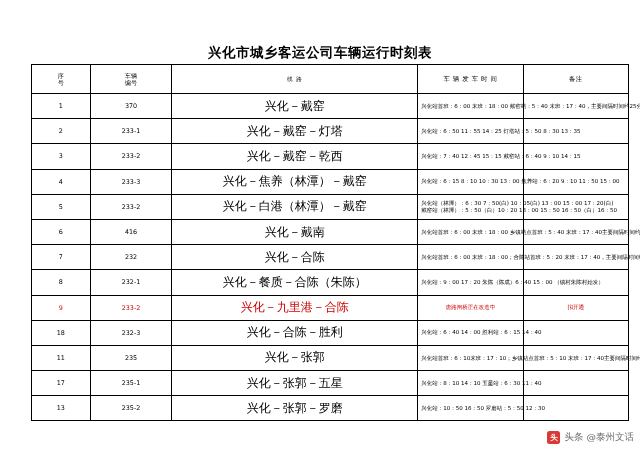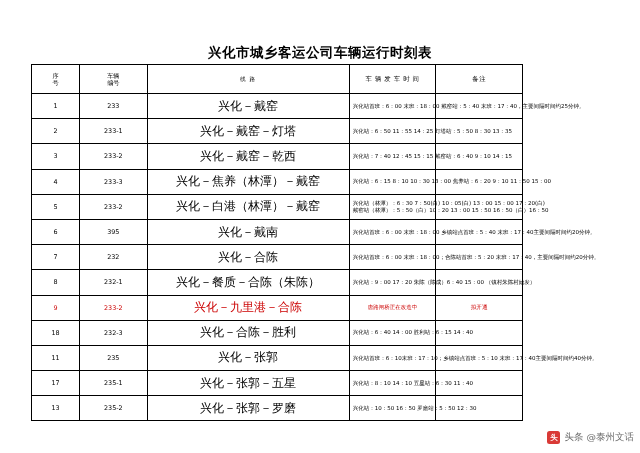--- a/index.html
+++ b/index.html
@@ -31,21 +31,21 @@
     text-align: center;
     font-size: 13.5px;
     font-weight: bold;
     color: #000000;
     letter-spacing: 0.5px;
   }
   table.sched {
     position: absolute;
     left: 31px;
     top: 64px;
-    width: 492px;
+    width: 598px;
     border-collapse: collapse;
     table-layout: fixed;
     background: #ffffff;
   }
   table.sched td, table.sched th {
     border: 1px solid #000000;
     font-size: 5.6px;
     color: #000000;
     padding: 0;
     text-align: center;
@@ -142,21 +142,21 @@
           <div>编号</div>
         </td>
         <td class="c2">线 路</td>
         <td class="c3 c4">车 辆 发 车 时 间</td>
         <td class="c4">备注</td>
       </tr>
     </thead>
     <tbody>
         <tr>
           <td class="c0 num">1</td>
-          <td class="c1 veh">233</td>
+          <td class="c1 veh">370</td>
           <td class="c2 route">兴化－戴窑</td>
           <td class="c3 times">
             <span class="times-multi">
               <span>兴化站首班：6：00 末班：18：00 戴窑站：5：40 末班：17：40，主要间隔时间约25分钟。</span>
             </span>
           </td>
           <td class="c4"></td>
         </tr>
         <tr>
           <td class="c0 num">2</td>
@@ -198,21 +198,21 @@
           <td class="c3 times">
             <span class="times-multi">
               <span>兴化站（林潭）：6：30  7：50(白)  10：05(白)  13：00  15：00  17：20(白)</span>
               <span>戴窑站（林潭）：5：50（白）10：20  13：00  15：50  16：50（白）16：50</span>
             </span>
           </td>
           <td class="c4"></td>
         </tr>
         <tr>
           <td class="c0 num">6</td>
-          <td class="c1 veh">395</td>
+          <td class="c1 veh">416</td>
           <td class="c2 route">兴化－戴南</td>
           <td class="c3 times">
             <span class="times-multi">
               <span>兴化站首班：6：00  末班：18：00  乡镇站点首班：5：40  末班：17：40主要间隔时间约20分钟。</span>
             </span>
           </td>
           <td class="c4"></td>
         </tr>
         <tr>
           <td class="c0 num">7</td>

